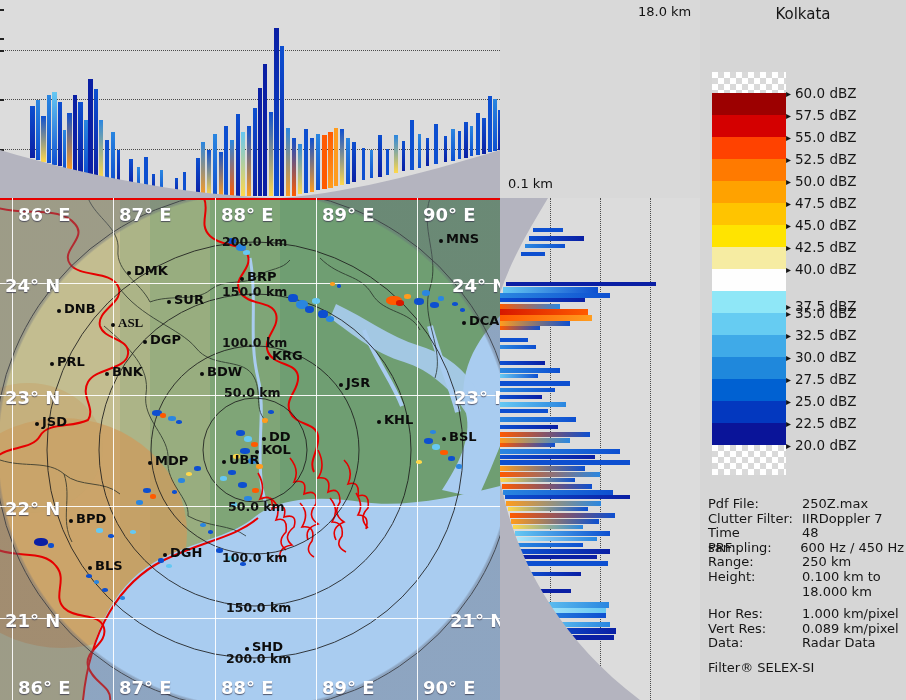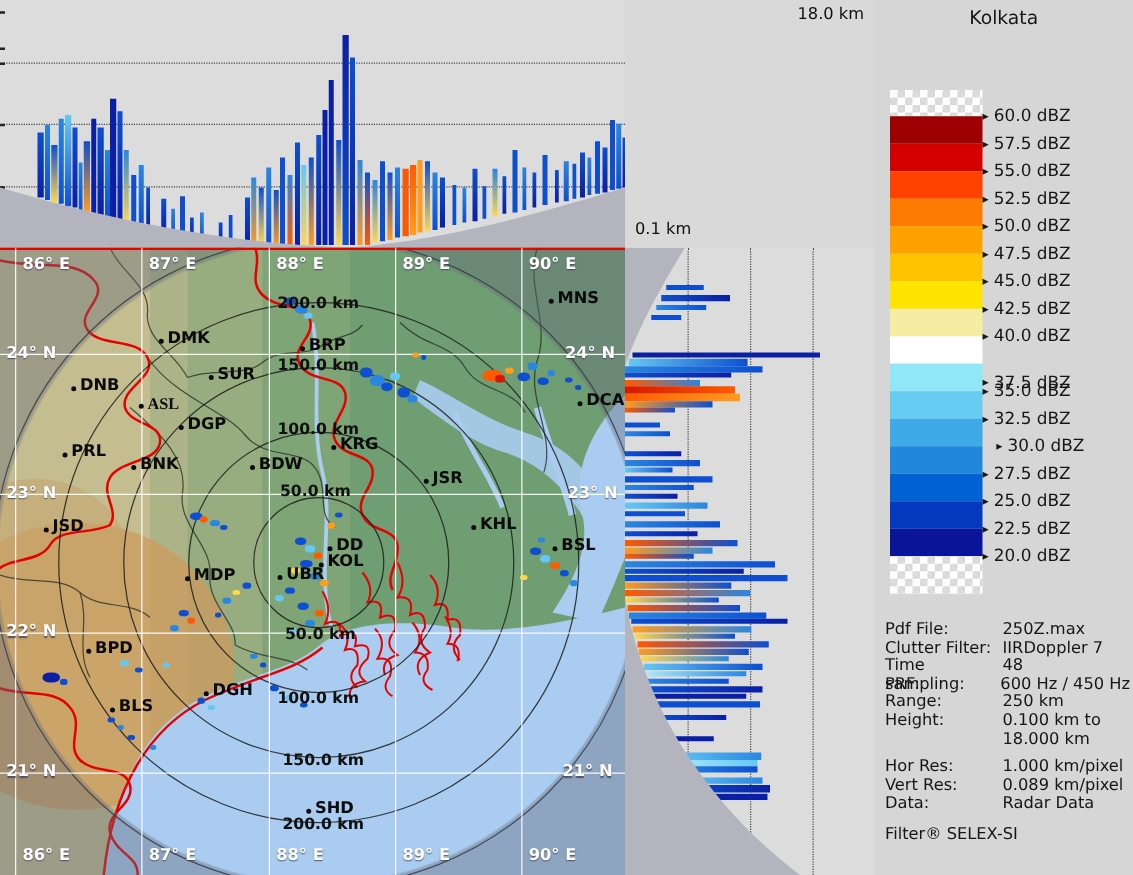--- a/index.html
+++ b/index.html
@@ -24,21 +24,21 @@
 
   .km-label{position:absolute;font-size:13px;color:#111;white-space:nowrap;}
 
   
   #map-svg{position:absolute;left:0;top:0;}
   #range-dim{position:absolute;left:0;top:0;width:500px;height:502px;
      background:radial-gradient(circle at 255px 252px, rgba(0,0,0,0) 256px, rgba(100,106,122,0.40) 258px);}
   #map-red-top{position:absolute;left:0;top:0;width:500px;height:2px;background:#e60000;}
   .wline-v{position:absolute;top:0;bottom:0;width:1px;background:rgba(255,255,255,0.92);}
   .wline-h{position:absolute;left:0;right:0;height:1px;background:rgba(255,255,255,0.92);}
-  .grid-label{position:absolute;font-size:13px;font-weight:bold;color:#fff;
+  .grid-label{position:absolute;font-size:18px;font-weight:bold;color:#fff;
      text-shadow:0 1px 1px rgba(60,60,80,.8);white-space:nowrap;}
   .ring-label{position:absolute;font-size:12.5px;font-weight:bold;color:#101010;white-space:nowrap;}
   .city-dot{position:absolute;width:4px;height:4px;border-radius:50%;background:#0b0b0b;}
   .city-label{position:absolute;font-size:13px;font-weight:bold;color:#0b0b0b;white-space:nowrap;}
   .echo{position:absolute;border-radius:45%;}
 
   
   #legend-title{position:absolute;left:0;top:5px;width:206px;text-align:center;
      font-size:15px;line-height:19px;color:#161616;}
   #scale-bands{position:absolute;left:12px;top:72px;width:74px;}
@@ -474,21 +474,21 @@
         <div class="scale-label" style="top: 129px;"><span class="arr">▸</span>55.0 dBZ</div>
         <div class="scale-label" style="top: 151px;"><span class="arr">▸</span>52.5 dBZ</div>
         <div class="scale-label" style="top: 173px;"><span class="arr">▸</span>50.0 dBZ</div>
         <div class="scale-label" style="top: 195px;"><span class="arr">▸</span>47.5 dBZ</div>
         <div class="scale-label" style="top: 217px;"><span class="arr">▸</span>45.0 dBZ</div>
         <div class="scale-label" style="top: 239px;"><span class="arr">▸</span>42.5 dBZ</div>
         <div class="scale-label" style="top: 261px;"><span class="arr">▸</span>40.0 dBZ</div>
         <div class="scale-label" style="top: 298px;"><span class="arr">▸</span>37.5 dBZ</div>
         <div class="scale-label" style="top: 305px;"><span class="arr">▸</span>35.0 dBZ</div>
         <div class="scale-label" style="top: 327px;"><span class="arr">▸</span>32.5 dBZ</div>
-        <div class="scale-label" style="top: 349px; padding-left: 11px;"><span class="arr">▸</span>30.0 dBZ</div>
+        <div class="scale-label" style="top: 349px;"><span class="arr">▸</span>30.0 dBZ</div>
         <div class="scale-label" style="top: 371px;"><span class="arr">▸</span>27.5 dBZ</div>
         <div class="scale-label" style="top: 393px;"><span class="arr">▸</span>25.0 dBZ</div>
         <div class="scale-label" style="top: 415px;"><span class="arr">▸</span>22.5 dBZ</div>
         <div class="scale-label" style="top: 437px;"><span class="arr">▸</span>20.0 dBZ</div>
       </div>
     <div id="meta">
       <div id="meta-rows">
           <div class="mrow">
             <span class="ml">Pdf File:</span>
             <span class="mv">250Z.max</span>

